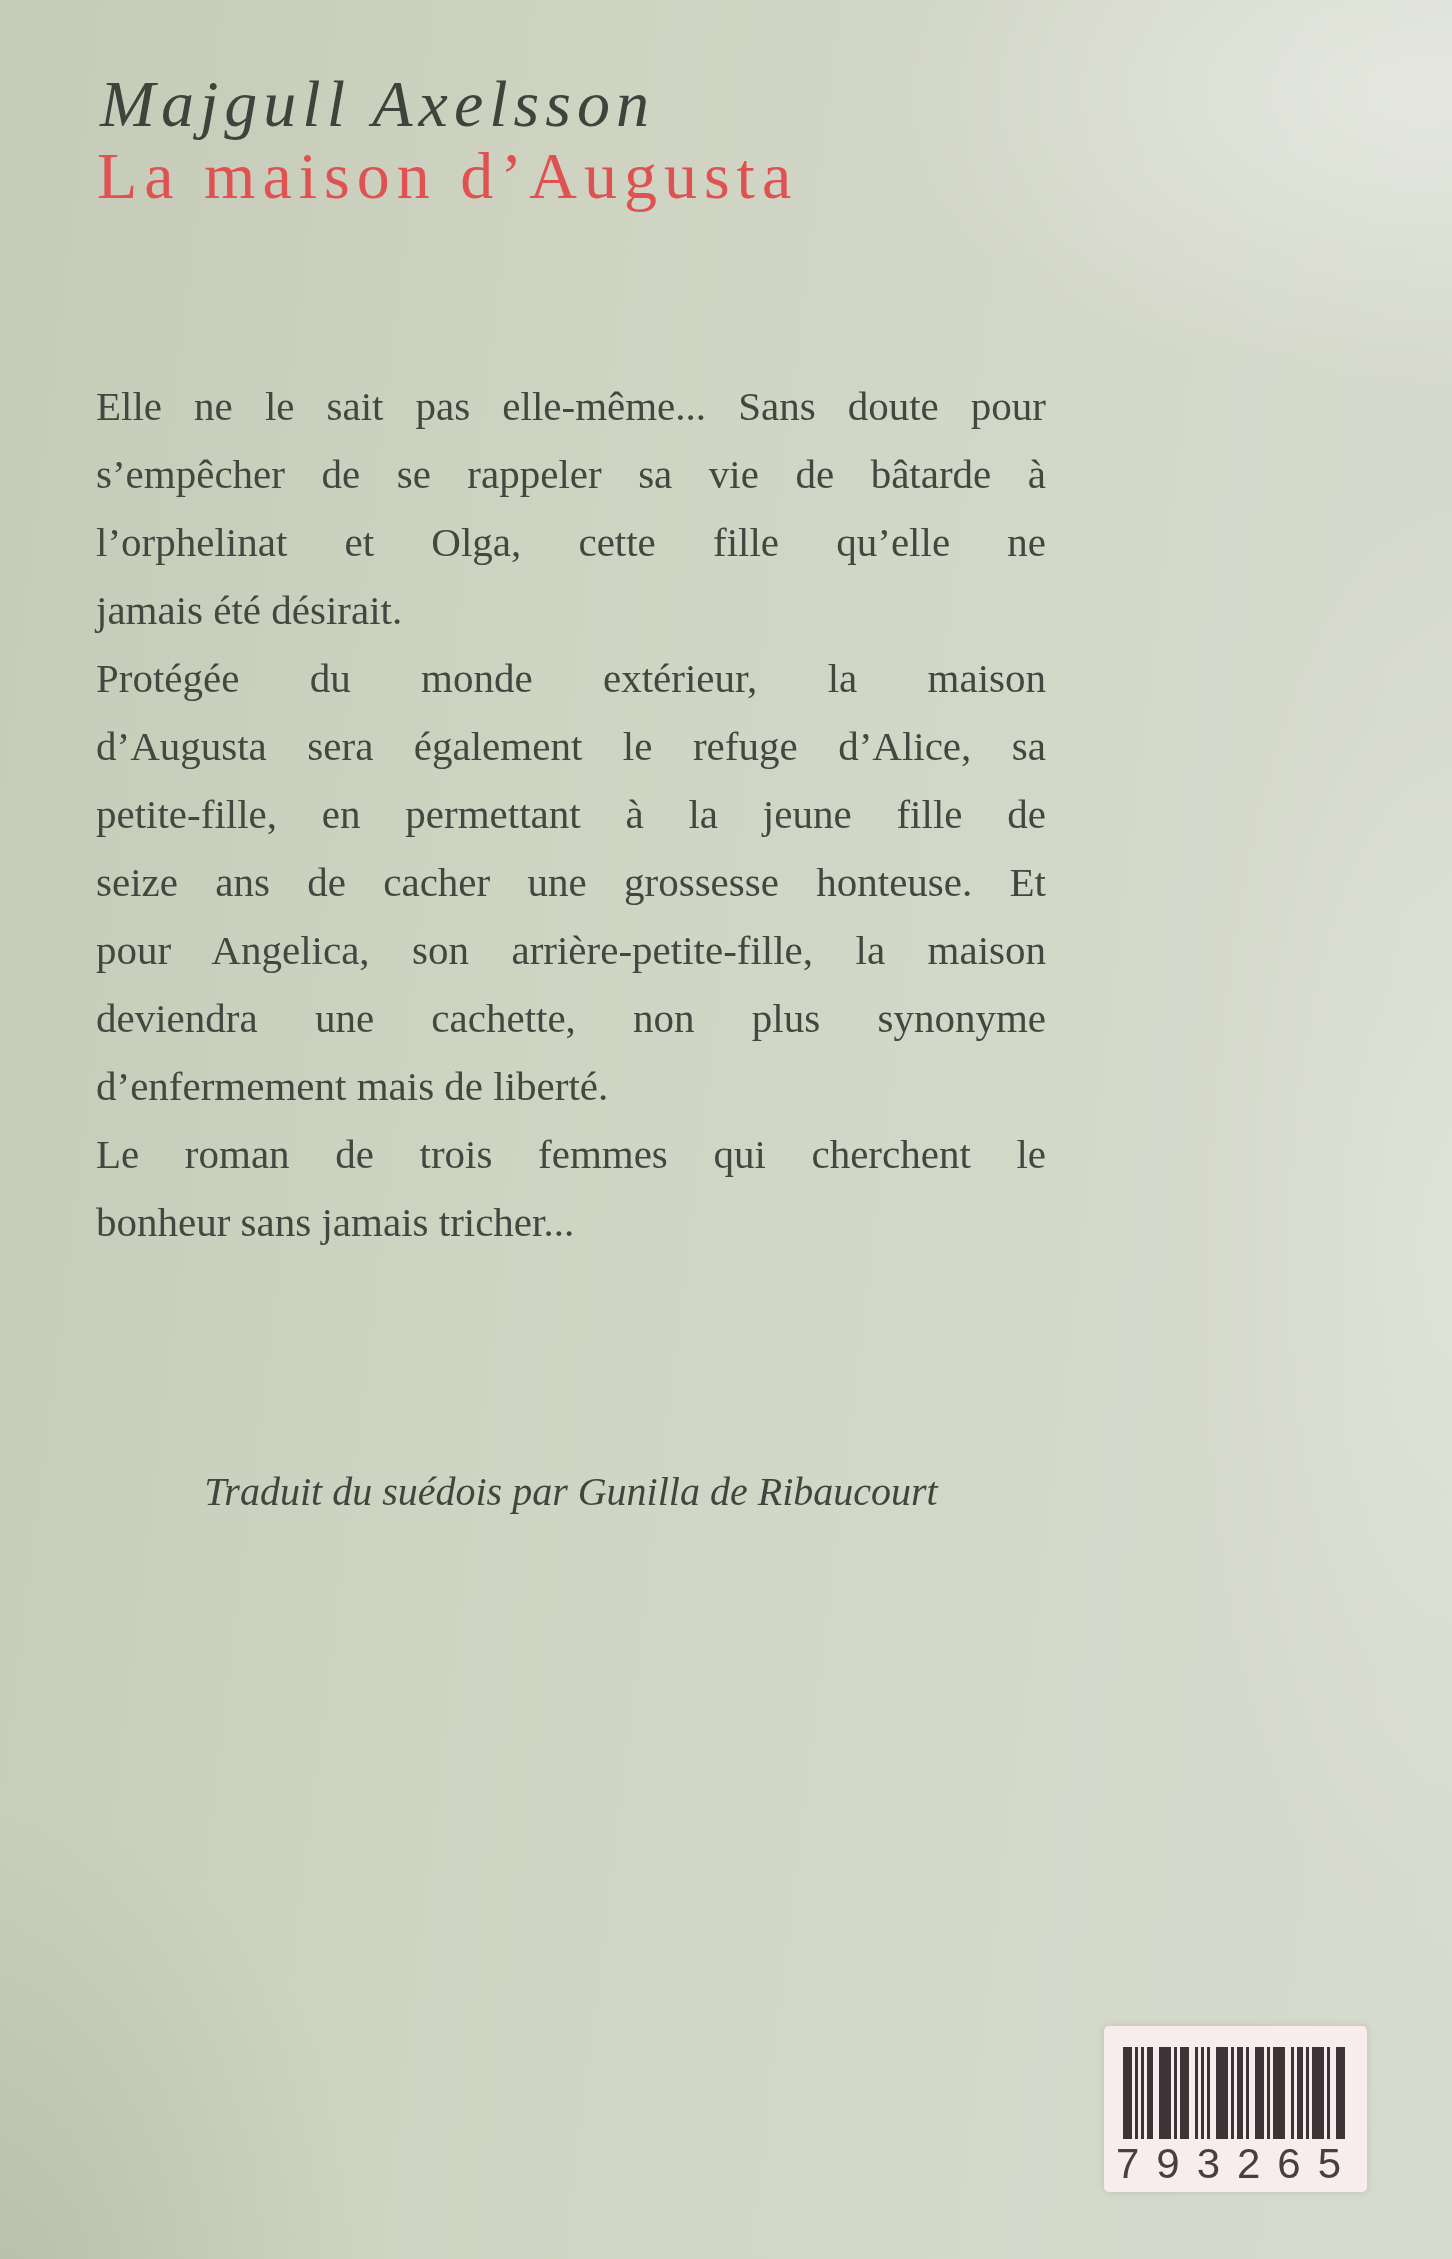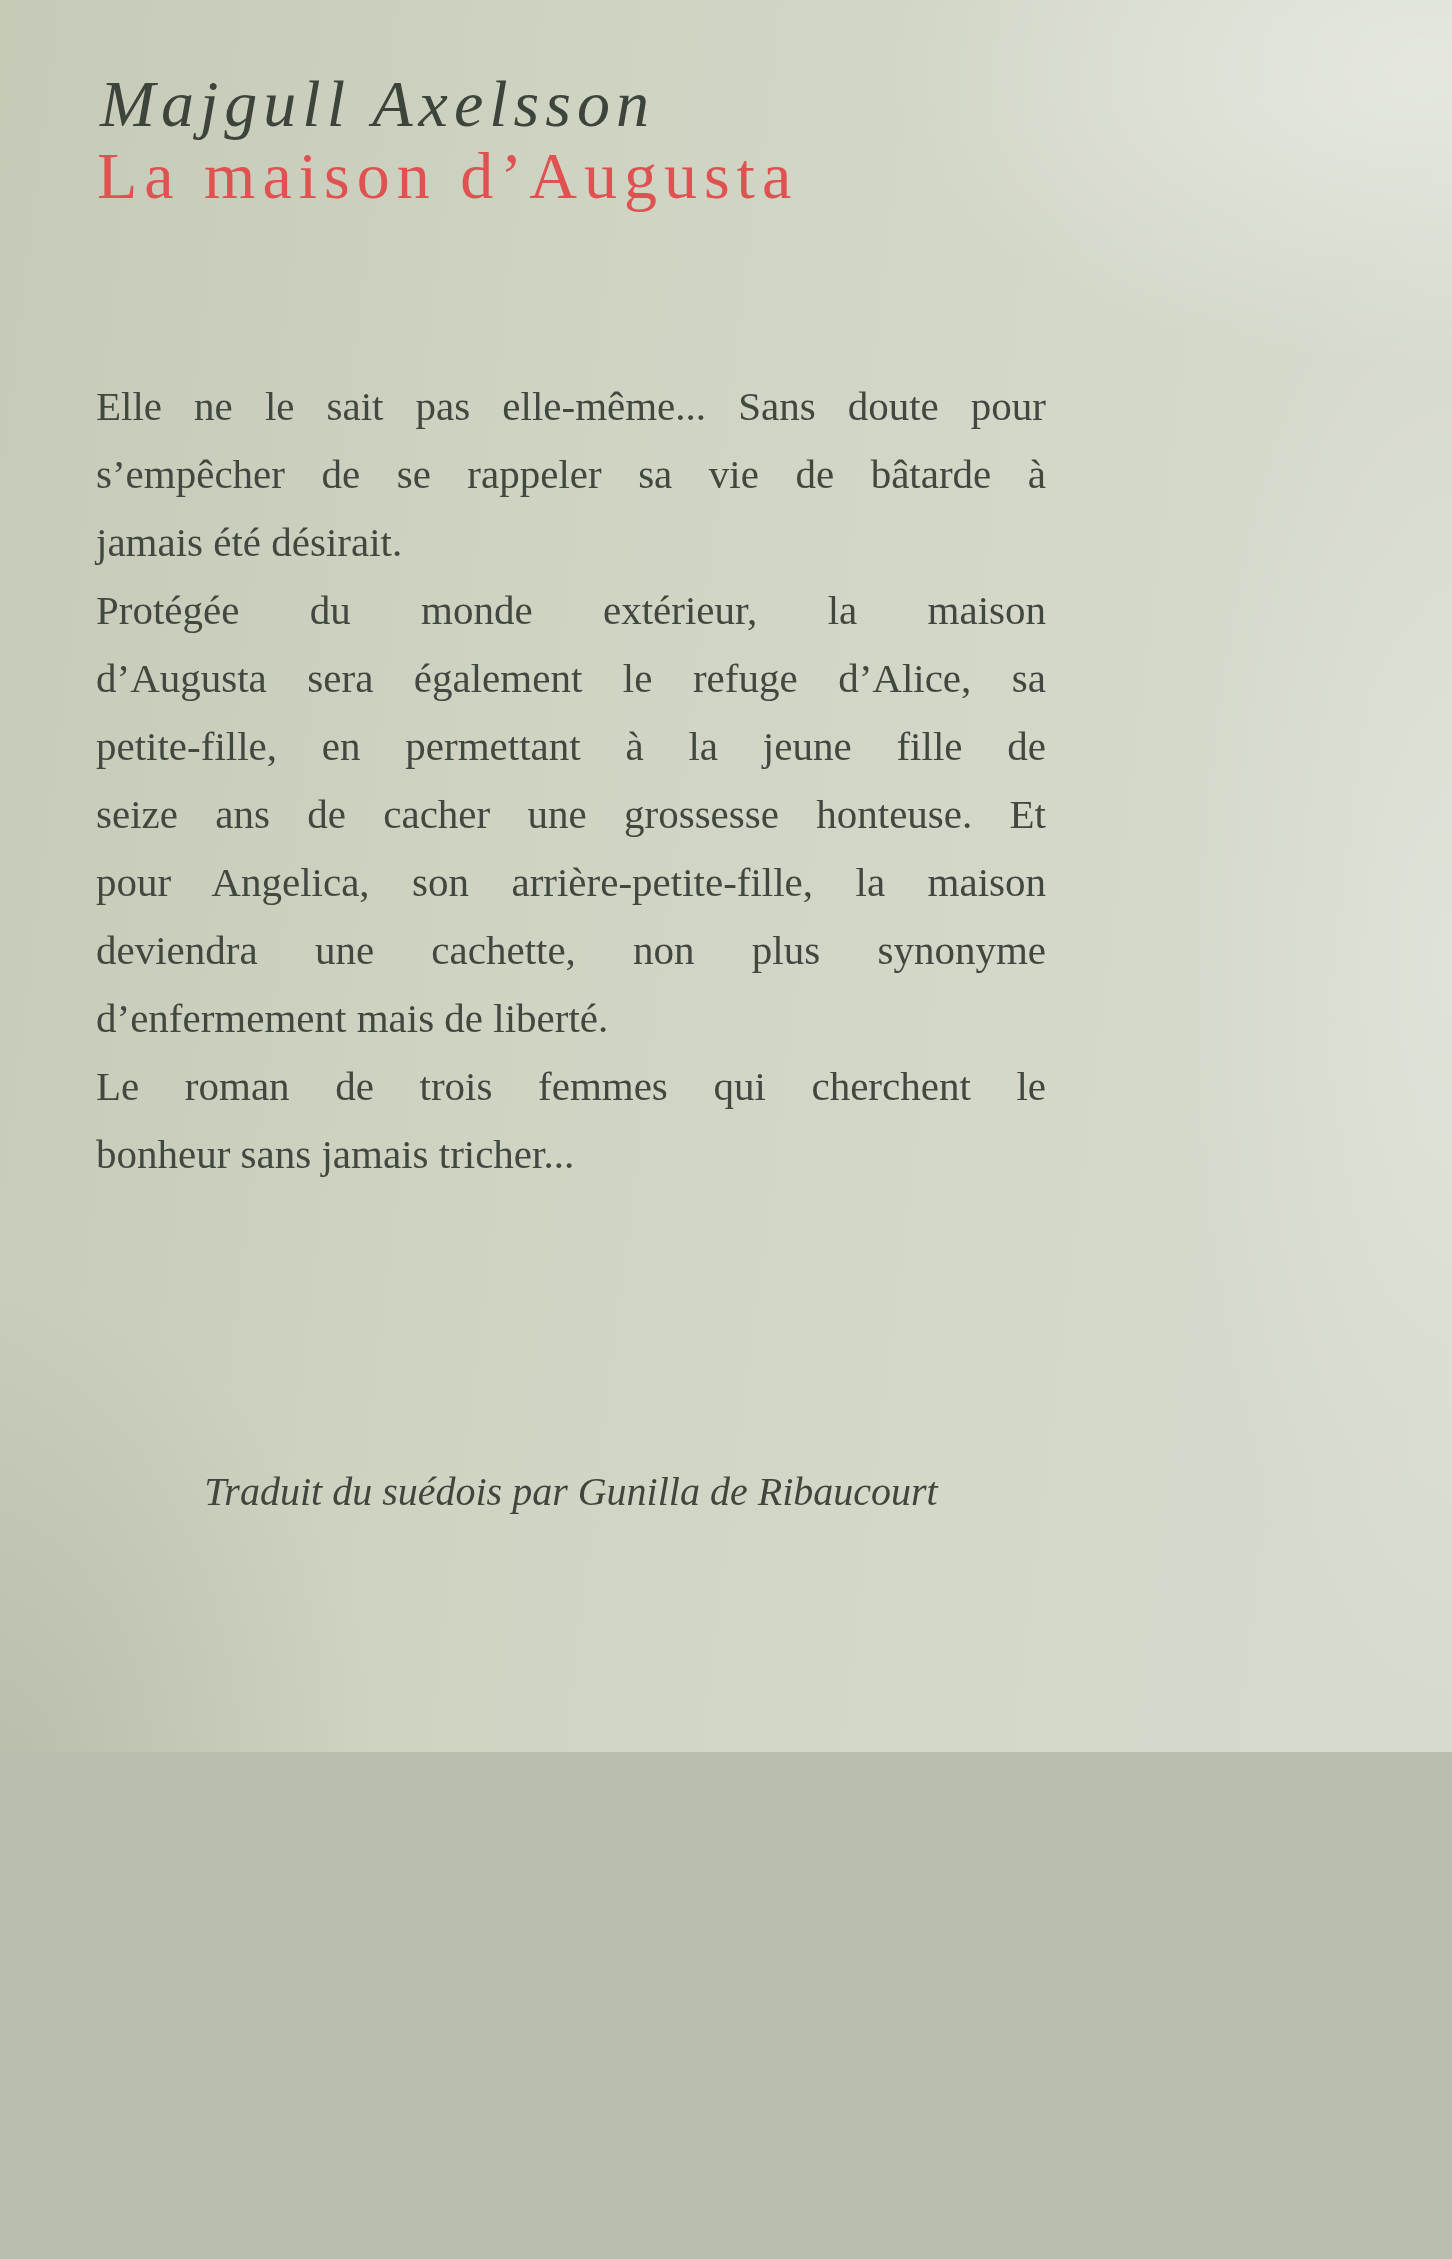--- a/index.html
+++ b/index.html
@@ -1,18 +1,18 @@
 <!DOCTYPE html>
 <html style="--title_red: #e05251; --ink: #414840; --credits_ink: #575c50; --background: #ced3c2; --barcode_label: #f8edec; --barcode_bars: #3e3336;"><head>
 <meta charset="utf-8">
 <style>
   html,body{margin:0;padding:0;background:#b9beae;}
   .page{
     position:relative;
-    width:1452px;height:1752px;
+    width:1452px;height:2259px;
     overflow:hidden;
     font-family:"Liberation Serif", serif;
     background:
       radial-gradient(ellipse 900px 500px at 98% 4%, rgba(255,255,255,.38), rgba(255,255,255,0) 60%),
       radial-gradient(ellipse 700px 900px at 0% 102%, rgba(90,95,78,.14), rgba(90,95,78,0) 55%),
       radial-gradient(ellipse 500px 1400px at 100% 55%, rgba(255,255,255,.22), rgba(255,255,255,0) 55%),
       linear-gradient(97deg, #c6cbb8 0%, #ced3c2 35%, #d4d8c9 68%, #d7dbce 100%);
   }
   .author{
     position:absolute;left:100px;top:66px;
@@ -75,20 +75,21 @@
 
 <div class="page">
 
   <div class="author">Majgull Axelsson</div>
 
   <div class="title">La maison d’Augusta</div>
 
   <div class="synopsis">
     <div class="line j">Elle ne le sait pas elle-même... Sans doute pour</div>
     <div class="line j">s’empêcher de se rappeler sa vie de bâtarde à</div>
+    <div class="line j">l’orphelinat et Olga, cette fille qu’elle ne</div>
     <div class="line">jamais été désirait.</div>
     <div class="line j">Protégée du monde extérieur, la maison</div>
     <div class="line j">d’Augusta sera également le refuge d’Alice, sa</div>
     <div class="line j">petite-fille, en permettant à la jeune fille de</div>
     <div class="line j">seize ans de cacher une grossesse honteuse. Et</div>
     <div class="line j">pour Angelica, son arrière-petite-fille, la maison</div>
     <div class="line j">deviendra une cachette, non plus synonyme</div>
     <div class="line">d’enfermement mais de liberté.</div>
     <div class="line j">Le roman de trois femmes qui cherchent le</div>
     <div class="line">bonheur sans jamais tricher...</div>

